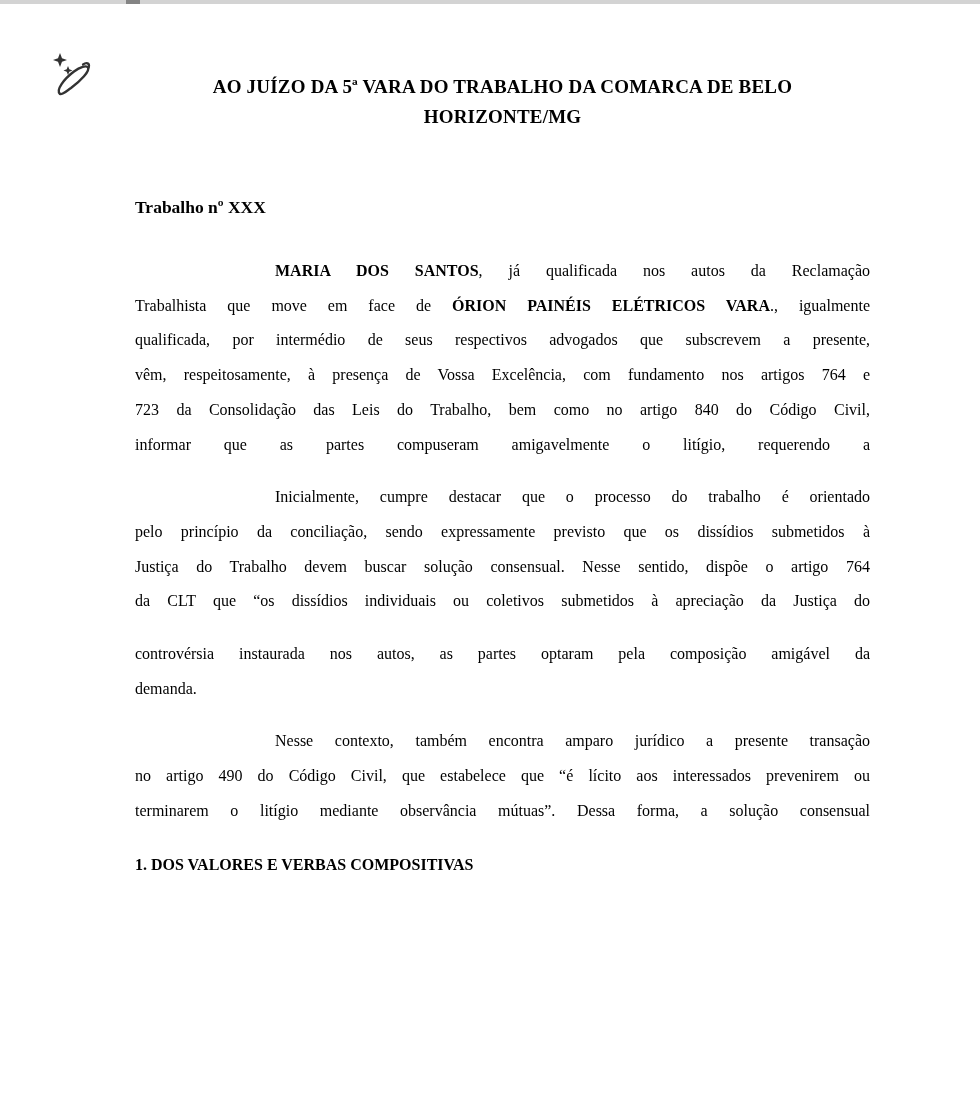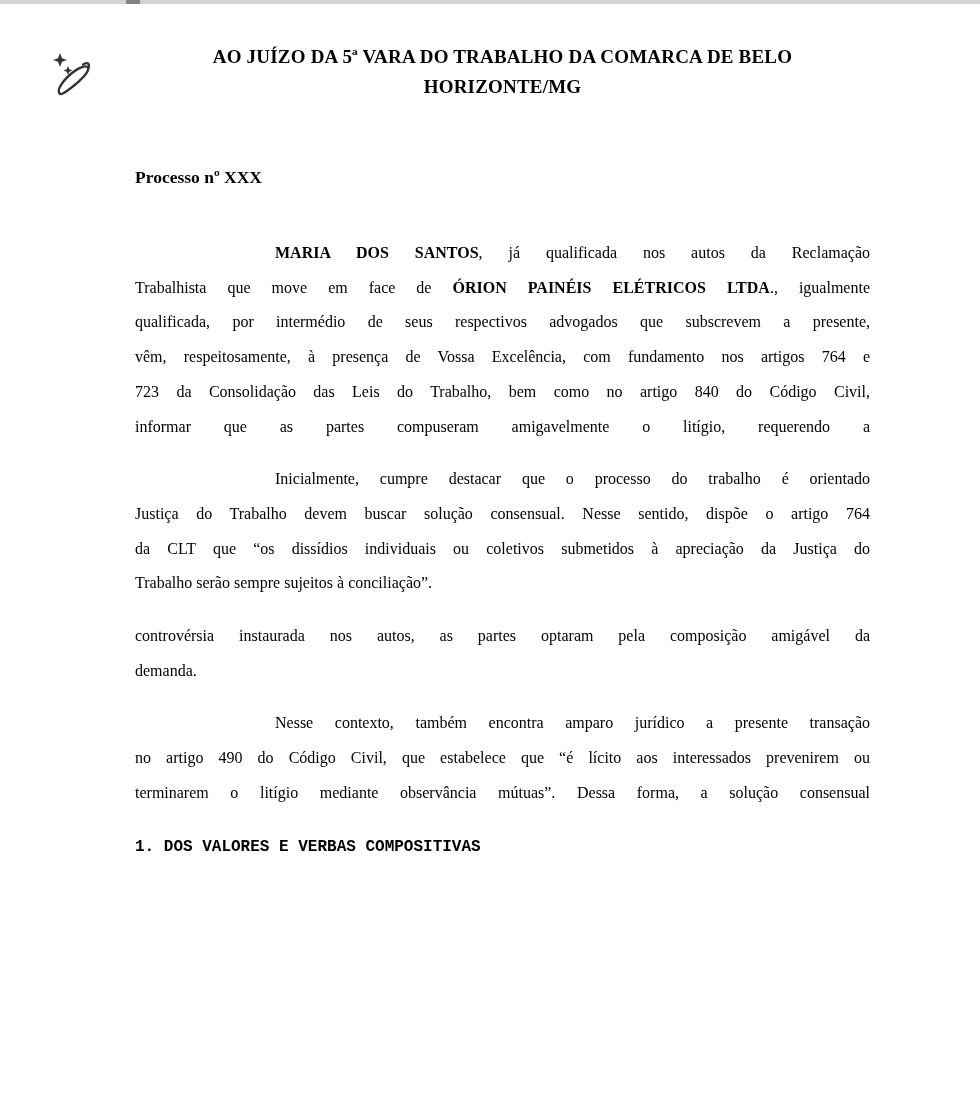--- a/index.html
+++ b/index.html
@@ -34,44 +34,44 @@
     width: 40px; height: 46px;
   }
 
   .page {
     position: absolute;
     left: 135px; top: 0;
     width: 735px;
   }
 
   .doc-title {
-    margin-top: 42px;
+    margin-top: 72px;
     font-size: 19px;
     font-weight: bold;
     line-height: 30px;
     text-align: center;
     letter-spacing: 0.2px;
   }
 
   .process-line {
     margin-top: 58px;
     font-size: 17.5px;
     font-weight: bold;
     line-height: 34px;
     text-align: left;
   }
 
-  .doc-body { margin-top: 42px; }
+  .doc-body { margin-top: 30px; }
 
   .para, .heading {
     font-size: 16px;
     line-height: 34.7px;
   }
   .doc-body > * + * { margin-top: 18px; }
-  .doc-body > .heading { margin-top: 19px; font-family: Liberation Mono, monospace; }
+  .doc-body > .heading { margin-top: 19px; }
   .doc-body > .heading + .para { margin-top: 20px; }
 
   .heading { font-weight: bold; }
 
   .line { text-align: left; white-space: normal; }
   .line.fill {
     text-align: justify;
     text-align-last: justify;
   }
   .line.indent { text-indent: 140px; }
@@ -94,35 +94,35 @@
 
     <path d="M31 12.5 C 34.5 10 38 11 36.8 15.5" fill="none" stroke="#333333" stroke-width="2.2" stroke-linecap="round"></path>
   </svg>
 </div>
 
 <div class="page">
   <div class="doc-title">
       <div>AO JUÍZO DA 5ª VARA DO TRABALHO DA COMARCA DE BELO</div>
       <div>HORIZONTE/MG</div>
     </div>
-  <div class="process-line">Processo nº XXX</div>
+  <div class="process-line">Trabalho nº XXX</div>
   <div class="doc-body">
       <div class="para">
         <div class="line fill indent"><b>MARIA DOS SANTOS</b>, já qualificada nos autos da Reclamação</div>
-        <div class="line fill">Trabalhista que move em face de <b>ÓRION PAINÉIS ELÉTRICOS LTDA</b>., igualmente</div>
+        <div class="line fill">Trabalhista que move em face de <b>ÓRION PAINÉIS ELÉTRICOS VARA</b>., igualmente</div>
         <div class="line fill">qualificada, por intermédio de seus respectivos advogados que subscrevem a presente,</div>
         <div class="line fill">vêm, respeitosamente, à presença de Vossa Excelência, com fundamento nos artigos 764 e</div>
         <div class="line fill">723 da Consolidação das Leis do Trabalho, bem como no artigo 840 do Código Civil,</div>
         <div class="line fill">informar que as partes compuseram amigavelmente o litígio, requerendo a</div>
       </div>
       <div class="para">
         <div class="line fill indent">Inicialmente, cumpre destacar que o processo do trabalho é orientado</div>
+        <div class="line fill">pelo princípio da conciliação, sendo expressamente previsto que os dissídios submetidos à</div>
         <div class="line fill">Justiça do Trabalho devem buscar solução consensual. Nesse sentido, dispõe o artigo 764</div>
         <div class="line fill">da CLT que “os dissídios individuais ou coletivos submetidos à apreciação da Justiça do</div>
-        <div class="line">Trabalho serão sempre sujeitos à conciliação”.</div>
       </div>
       <div class="para">
         <div class="line fill">controvérsia instaurada nos autos, as partes optaram pela composição amigável da</div>
         <div class="line">demanda.</div>
       </div>
       <div class="para">
         <div class="line fill indent">Nesse contexto, também encontra amparo jurídico a presente transação</div>
         <div class="line fill">no artigo 490 do Código Civil, que estabelece que “é lícito aos interessados prevenirem ou</div>
         <div class="line fill">terminarem o litígio mediante observância mútuas”. Dessa forma, a solução consensual</div>
       </div>

